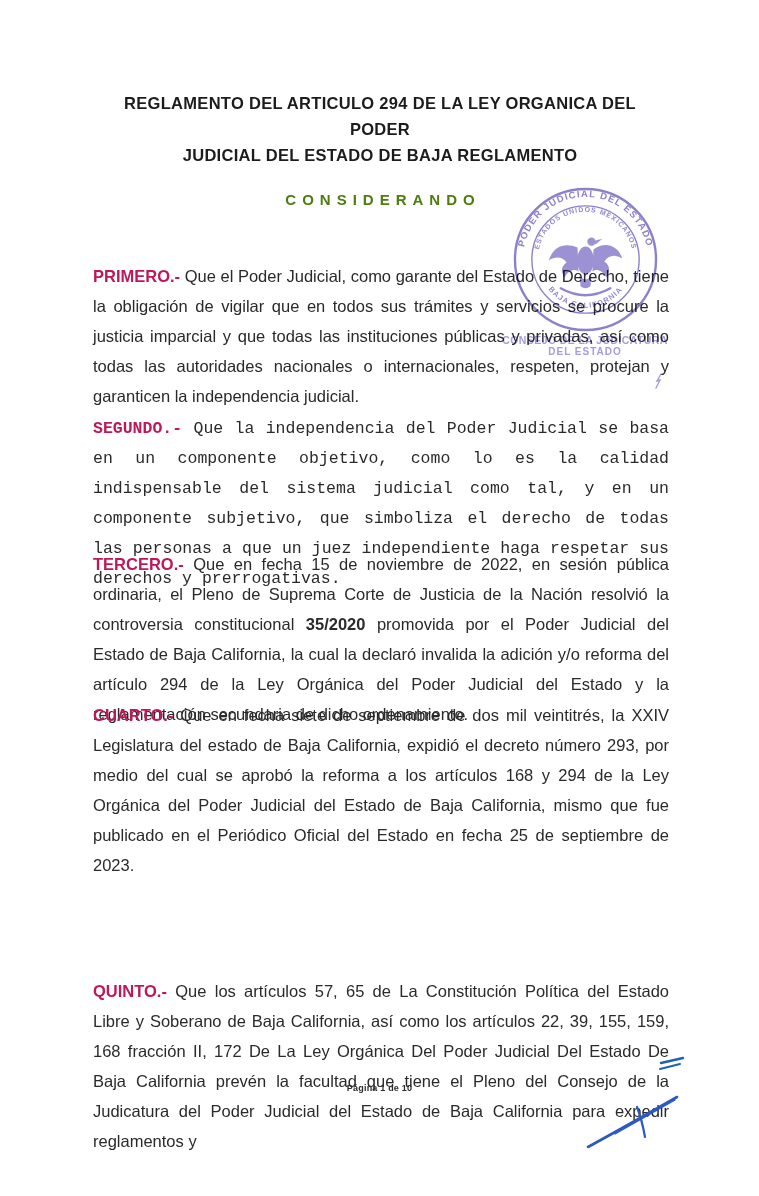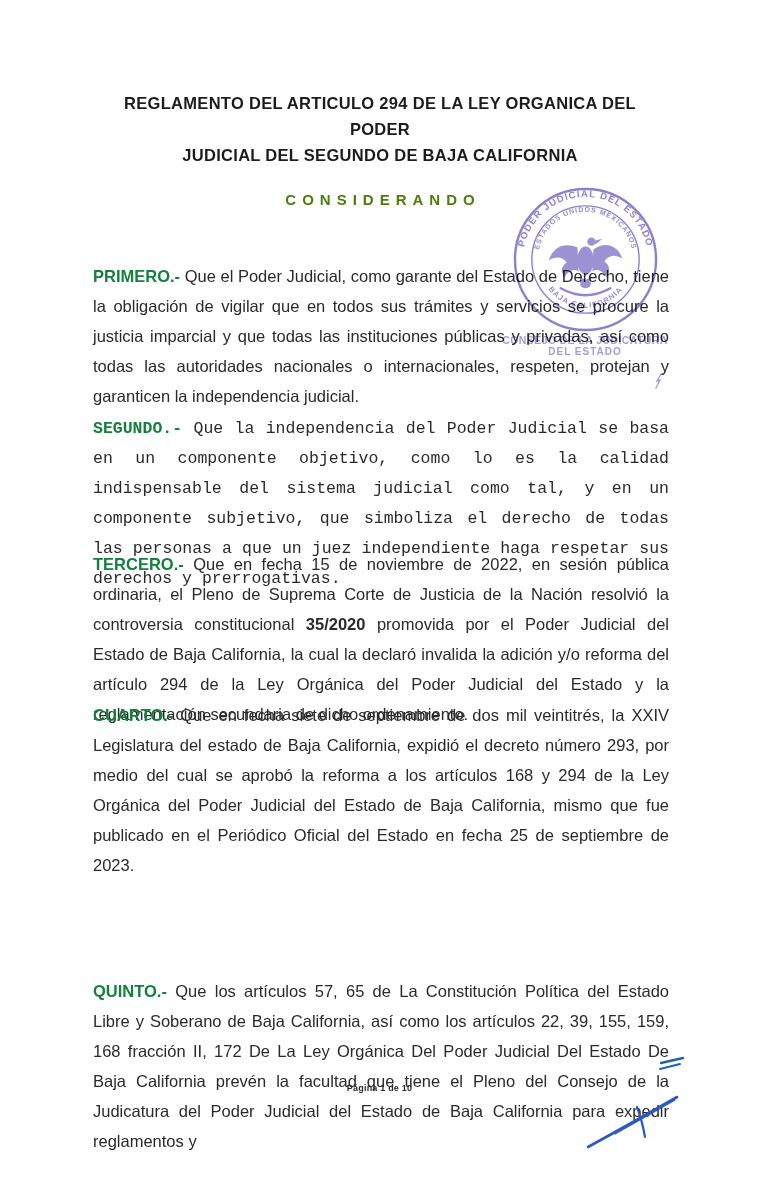--- a/index.html
+++ b/index.html
@@ -15,21 +15,21 @@
     font-weight:bold;font-size:16.5px;line-height:26px;color:#1c1c1c;letter-spacing:.3px;
   }
   .considerando{
     position:absolute;left:92px;top:191px;width:576px;text-align:center;
     font-weight:bold;font-size:15px;color:#4d7c0f;letter-spacing:6px;text-indent:6px;
   }
   .para{
     position:absolute;left:93px;width:576px;text-align:justify;
     font-size:16.5px;line-height:30px;color:#2a2a2a;
   }
-  .para .lead{font-weight:bold;color:#15803d;}
+  .para .lead{font-weight:bold;color:#be185d;}
   .para b{font-weight:bold;}
   .p0{top:261px;} .p1{top:414px;font-family:Liberation Mono, monospace;} .p2{top:549px;} .p3{top:700px;} .p4{top:976px;}
   .seal{
     position:absolute;left:511px;top:185px;width:149px;height:149px;
     mix-blend-mode:multiply;opacity:.88;
   }
   .stamp{
     position:absolute;left:496px;top:334px;width:178px;text-align:center;
     color:#a59cdb;font-weight:bold;mix-blend-mode:multiply;
   }
@@ -44,21 +44,21 @@
 </style>
 </head>
 <body>
 
 <div class="page">
 
   <div class="scan-edge"></div>
 
   <div class="doc-title">
     <div>REGLAMENTO DEL ARTICULO 294 DE LA LEY ORGANICA DEL PODER</div>
-    <div>JUDICIAL DEL SEGUNDO DE BAJA CALIFORNIA</div>
+    <div>JUDICIAL DEL ESTADO DE BAJA REGLAMENTO</div>
   </div>
 
   <div class="considerando">CONSIDERANDO</div>
 
   <div class="para p0">
     <span class="lead">PRIMERO.-</span>
     <span>Que el Poder Judicial, como garante del Estado de Derecho, tiene la obligación de vigilar que en todos sus trámites y servicios se procure la justicia imparcial y que todas las instituciones públicas y privadas, así como todas las autoridades nacionales o internacionales, respeten, protejan y garanticen la independencia judicial.</span><b></b><span></span>
   </div>
 
   <div class="para p1">

